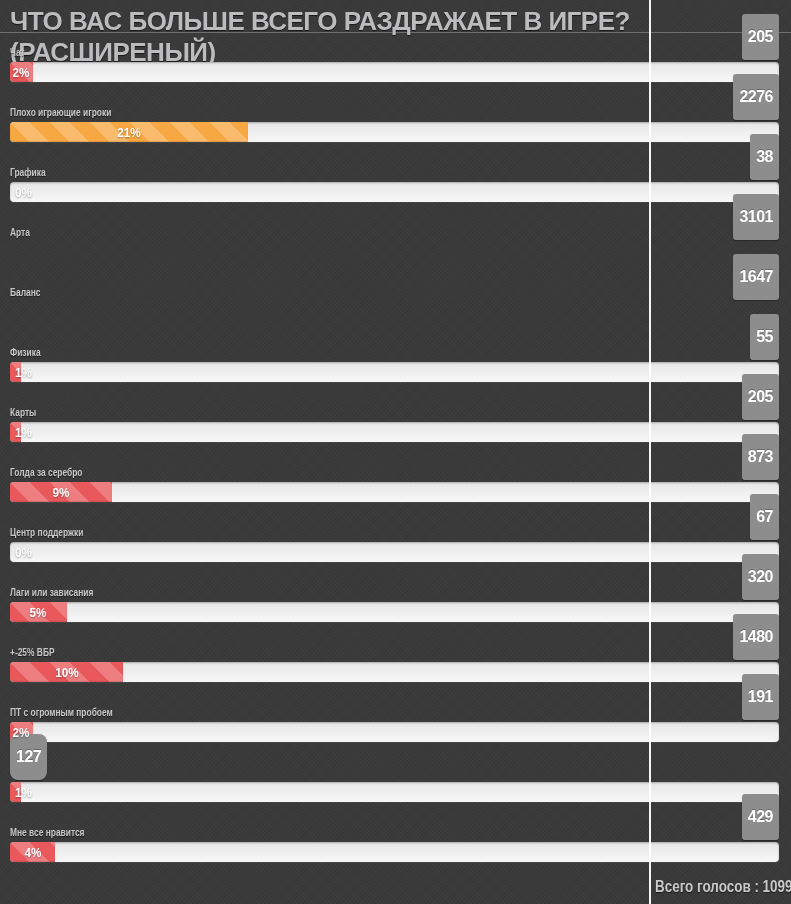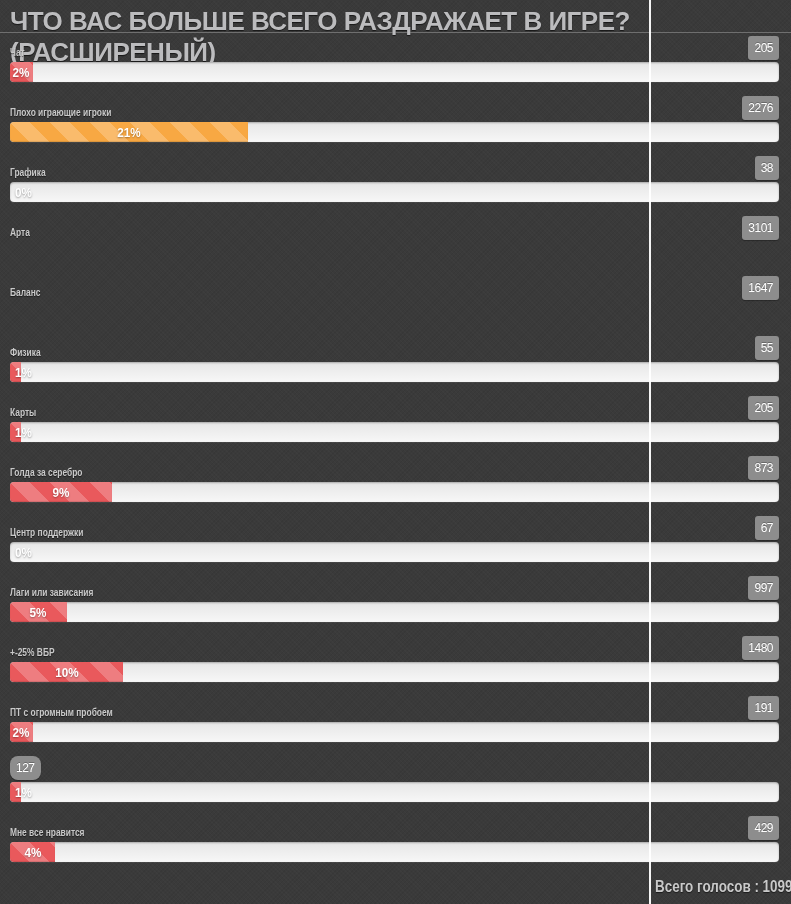--- a/index.html
+++ b/index.html
@@ -20,22 +20,22 @@
 
   .header { height:33px; padding:6px 10px 0 10px; border-bottom:1px solid #6f6f6f; }
   .title  { font-size:26px; font-weight:bold; color:#bcbcbe; letter-spacing:-0.5px;
             transform:scaleX(0.8); text-shadow:0 1px 1px rgba(0,0,0,0.6); }
 
   .rows { position:relative; z-index:2; }
   .row  { position:relative; height:60px; padding:0 12px 0 10px; }
   .row-head { display:flex; justify-content:space-between; align-items:flex-end; height:29px; }
   .label { font-size:10px; font-weight:bold; color:#c9c9c9; margin-bottom:4px;
            text-shadow:0 1px 1px rgba(0,0,0,0.55); }
-  .badge { margin-bottom:2px; background:#8d8d8d; color:#fff; font-size:12px; font-weight:normal;
-           letter-spacing:-0.5px; padding:5px 6px; border-radius:3px; line-height:14px;
+  .badge { margin-bottom:2px; background:#8d8d8d; color:#fff; font-size:16px; font-weight:bold;
+           letter-spacing:-0.5px; padding:16px 6px; border-radius:3px; line-height:14px;
            text-shadow:0 -1px 0 rgba(0,0,0,0.25); box-shadow:0 1px 1px rgba(0,0,0,0.3); }
   .track { position:relative; height:20px; border-radius:4px;
            background:linear-gradient(to bottom,#e6e6e6,#f7f7f7);
            box-shadow:inset 0 1px 2px rgba(0,0,0,0.28), 0 1px 0 rgba(255,255,255,0.06); }
   .fill  { position:absolute; left:0; top:0; height:100%; border-radius:4px 0 0 4px;
            box-shadow:inset 0 -1px 1px rgba(0,0,0,0.12);
            background-image:linear-gradient(45deg, rgba(255,255,255,0.22) 25%, transparent 25%,
              transparent 50%, rgba(255,255,255,0.22) 50%, rgba(255,255,255,0.22) 75%,
              transparent 75%, transparent);
            background-size:40px 40px; }
@@ -145,21 +145,21 @@
     </div>
     <div class="track">
 
       <span class="pct" style="left: 5px; transform-origin: 0px 50%; transform: translateY(-50%) scaleX(0.9);">0%</span>
     </div>
   </div>
 
   <div class="row">
     <div class="row-head">
       <span class="label"><span class="cond">Лаги или зависания</span></span>
-      <span class="badge" style="background: rgb(141, 141, 141);">997</span>
+      <span class="badge" style="background: rgb(141, 141, 141);">320</span>
     </div>
     <div class="track">
       <div class="fill" style="width: 7.36%; background-color: rgb(233, 89, 92);"></div>
       <span class="pct" style="left: 3.68%; transform: translate(-50%, -50%) scaleX(0.9);">5%</span>
     </div>
   </div>
 
   <div class="row">
     <div class="row-head">
       <span class="label"><span class="cond">+-25% ВБР</span></span>

